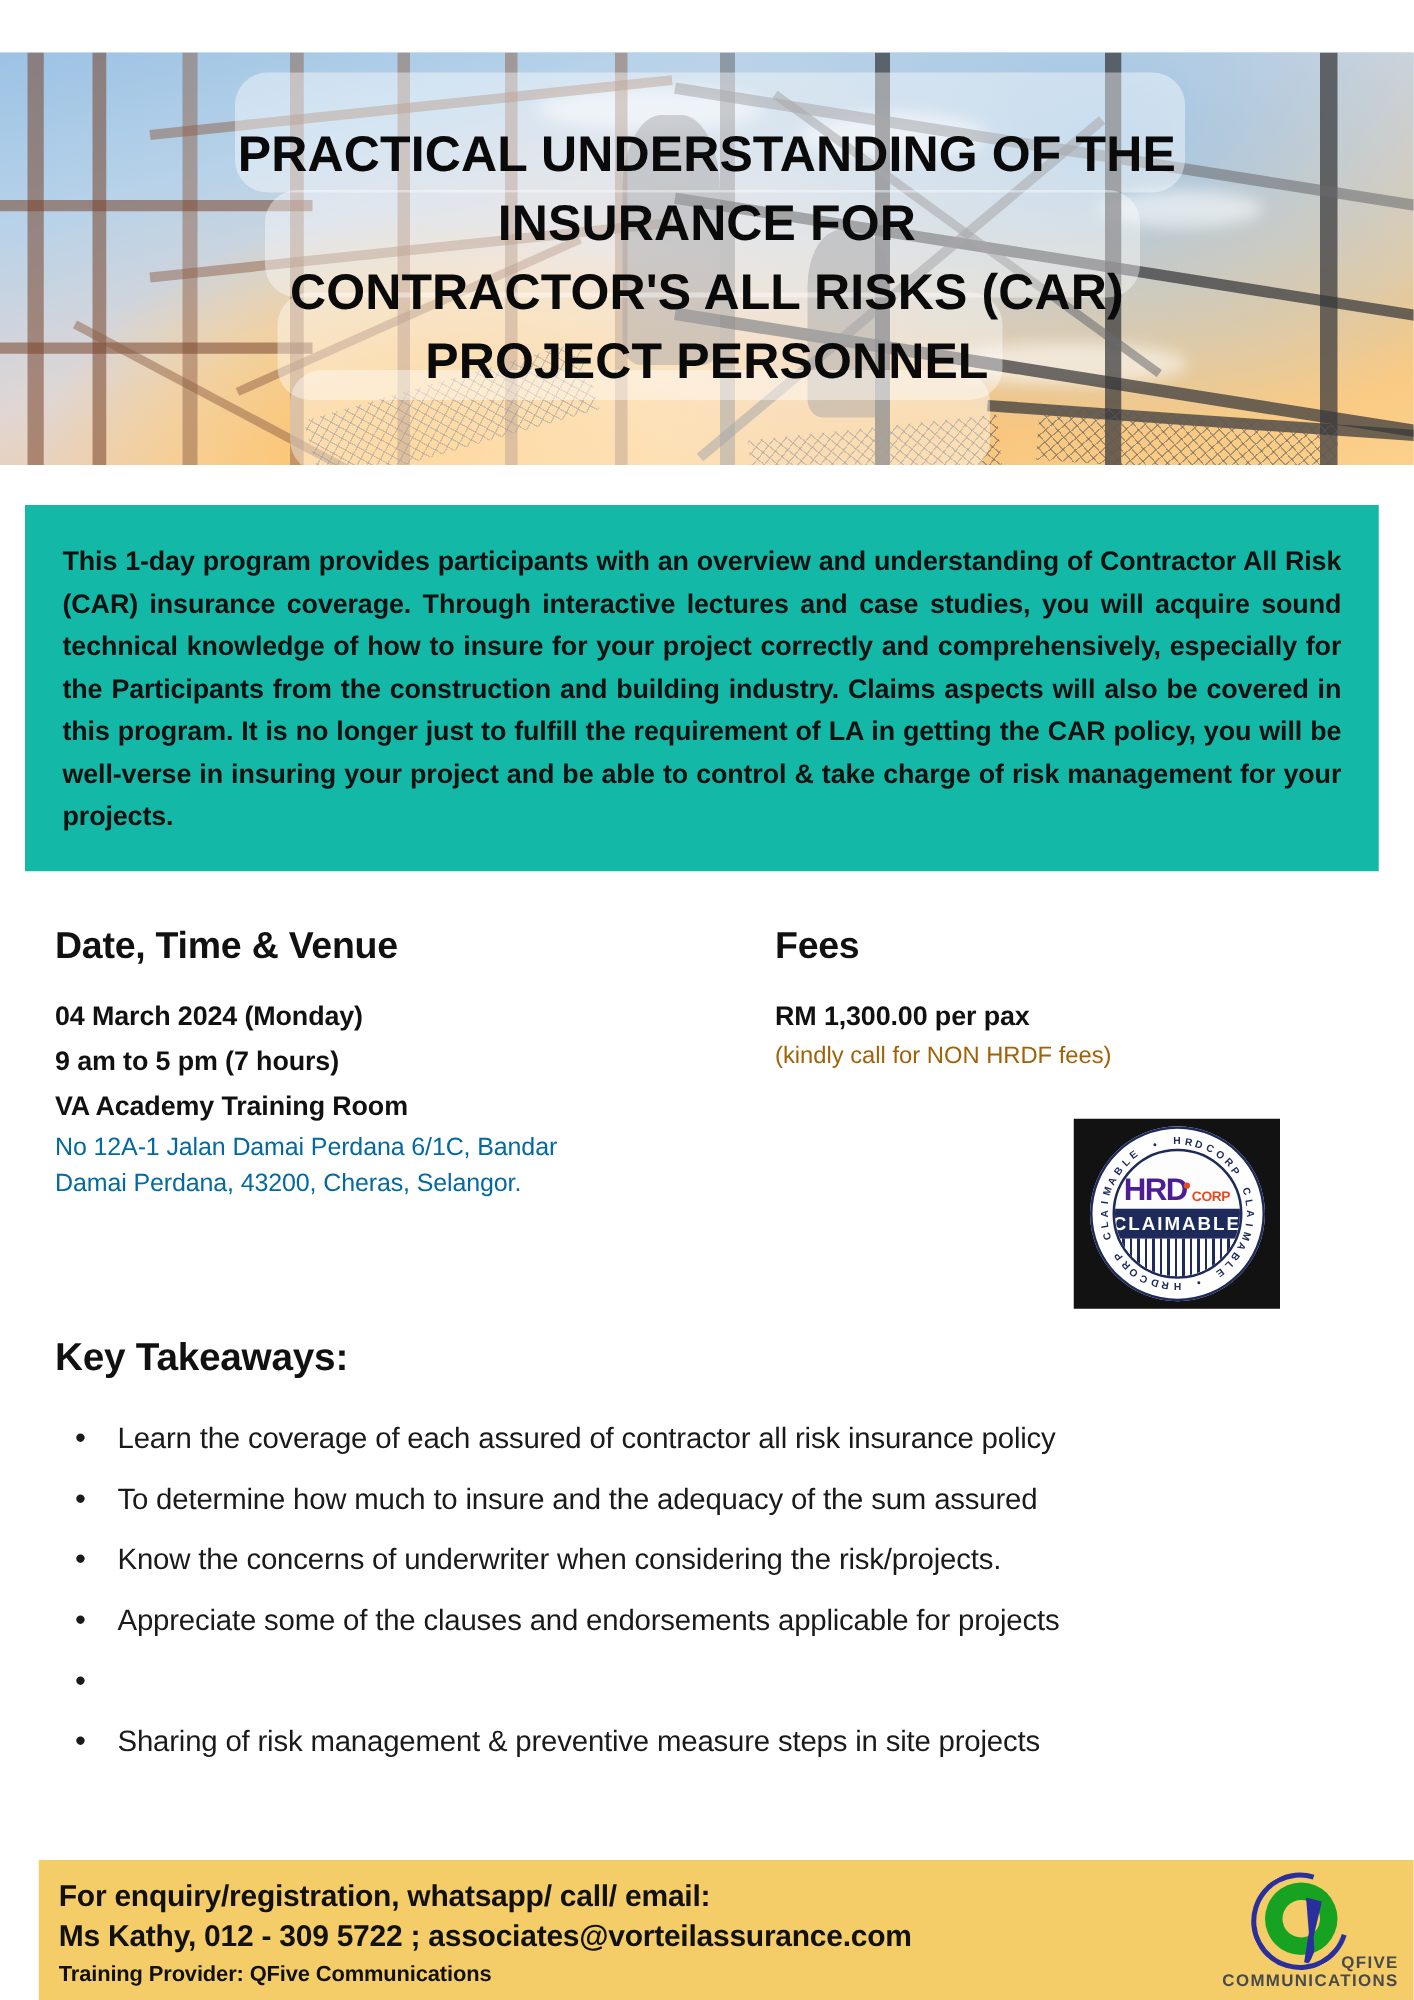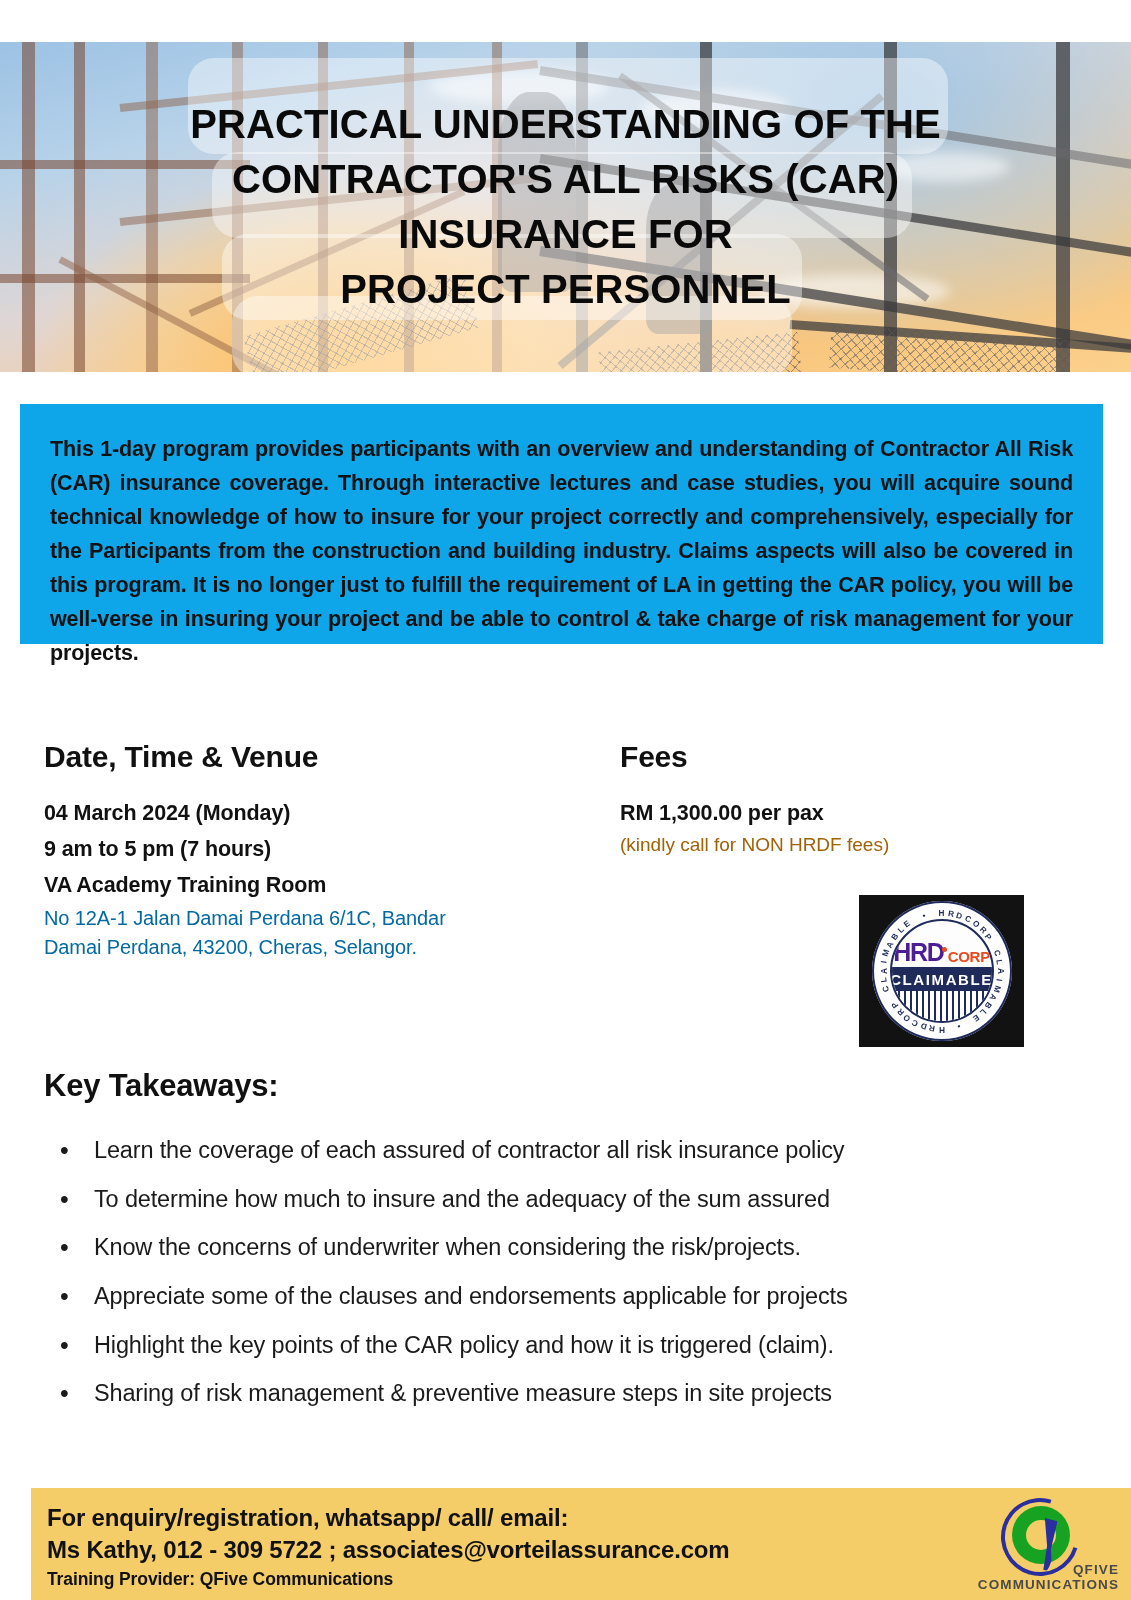--- a/index.html
+++ b/index.html
@@ -71,22 +71,22 @@
     letter-spacing:.1px;
     line-height:1.32;
     text-align:center;
     white-space:nowrap;
   }
 
   
   .desc-box {
     position:absolute;
     left:20px; top:404px;
-    width:1083px; height:240px;
-    background:#0ea5e9;
+    width:1083px; height:293px;
+    background:#14b8a6;
     padding:28px 30px 0 30px;
   }
   .desc-box p {
     font-size:21.5px;
     font-weight:bold;
     line-height:1.585;
     color:#111;
     text-align:justify;
     text-justify:inter-word;
     letter-spacing:-.1px;
@@ -143,21 +143,21 @@
   }
   .hrd-hrd {
     font-size:25px; font-weight:bold; color:#4c1d95;
     letter-spacing:-1.2px; line-height:1;
   }
   .hrd-dot {
     display:inline-block; width:5px; height:5px; border-radius:50%;
     background:#e8491f; vertical-align:super; margin:0 0 0 -2px;
   }
   .hrd-corp {
-    font-size:15px; font-weight:bold; color:#e8491f;
+    font-size:11px; font-weight:bold; color:#e8491f;
     letter-spacing:-.3px; line-height:1; margin-left:1px;
     align-self:flex-end; padding-bottom:1px;
   }
   .hrd-bar {
     position:absolute; left:0; top:46px; width:100%; height:24px;
     background:#1e2a5a;
     display:flex; align-items:center; justify-content:center;
   }
   .hrd-bar span {
     color:#fff; font-size:15px; font-weight:bold; letter-spacing:1.6px;
@@ -290,22 +290,22 @@
   <div class="worker" style="left:498px;top:50px;width:78px;height:200px;"></div>
   <div class="worker" style="left:646px;top:142px;width:66px;height:150px;"></div>
 
   <div class="plate" style="left:188px;top:16px;width:760px;height:96px;"></div>
   <div class="plate" style="left:212px;top:110px;width:700px;height:86px;"></div>
   <div class="plate" style="left:222px;top:192px;width:580px;height:86px;"></div>
   <div class="plate" style="left:232px;top:254px;width:560px;height:82px;"></div>
 
   <div class="hero-title">
     <div class="tl">PRACTICAL UNDERSTANDING OF THE</div>
+    <div class="tl">INSURANCE FOR</div>
     <div class="tl">CONTRACTOR'S ALL RISKS (CAR)</div>
-    <div class="tl">INSURANCE FOR</div>
     <div class="tl">PROJECT PERSONNEL</div>
   </div>
 </div>
 
 <div class="desc-box">
   <p>This 1-day program provides participants with an overview and understanding of Contractor All Risk (CAR) insurance coverage. Through interactive lectures and case studies, you will acquire sound technical knowledge of how to insure for your project correctly and comprehensively, especially for the Participants from the construction and building industry. Claims aspects will also be covered in this program. It is no longer just to fulfill the requirement of LA in getting the CAR policy, you will be well-verse in insuring your project and be able to control &amp; take charge of risk management for your projects.</p>
 </div>
 
 <div class="details">
 
@@ -476,21 +476,20 @@
       <div class="tk-item">
         <span class="tk-bullet">•</span>
         <span>Know the concerns of underwriter when considering the risk/projects.</span>
       </div>
       <div class="tk-item">
         <span class="tk-bullet">•</span>
         <span>Appreciate some of the clauses and endorsements applicable for projects</span>
       </div>
       <div class="tk-item">
         <span class="tk-bullet">•</span>
-        <span>Highlight the key points of the CAR policy and how it is triggered (claim).</span>
       </div>
       <div class="tk-item">
         <span class="tk-bullet">•</span>
         <span>Sharing of risk management &amp; preventive measure steps in site projects</span>
       </div>
     </div>
 </div>
 
 <div class="footer">
   <div class="ft-text">

